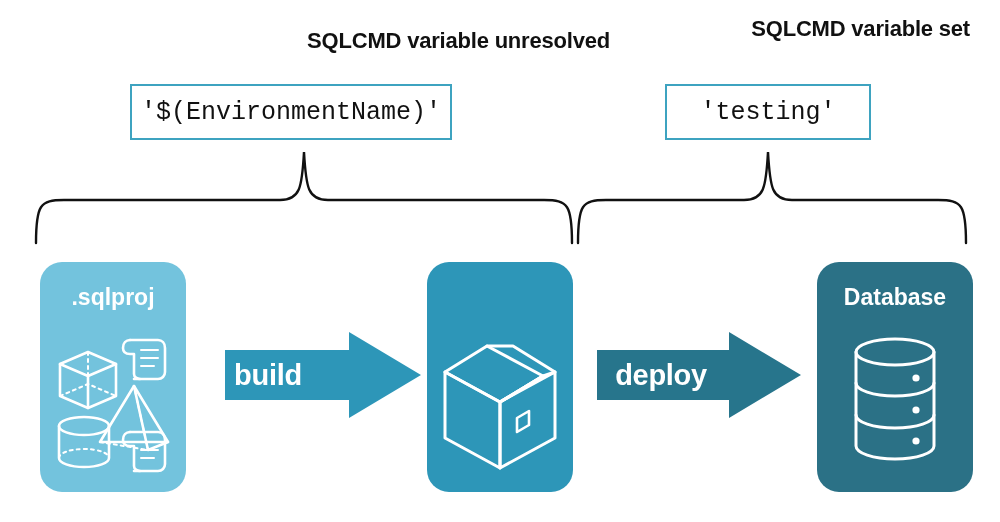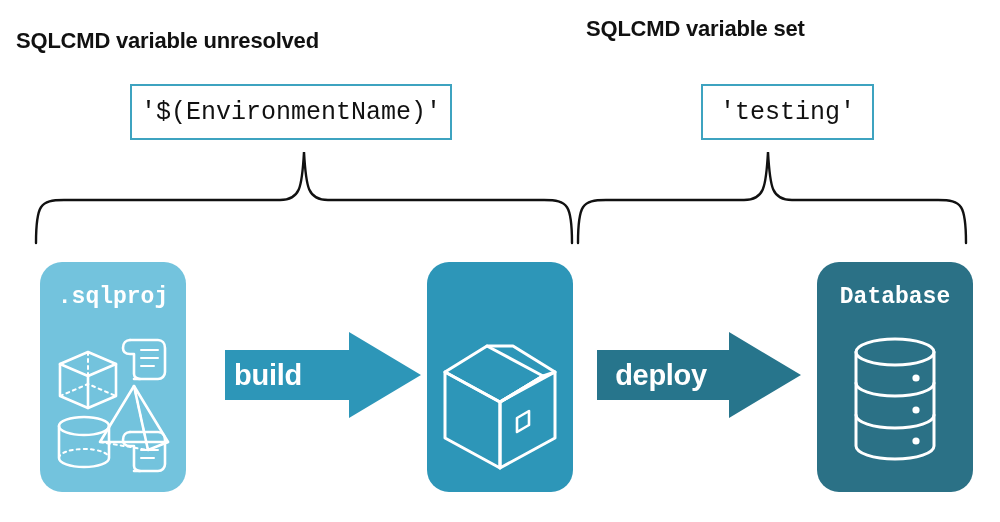--- a/index.html
+++ b/index.html
@@ -22,43 +22,42 @@
   }
 
   
   .heading {
     position: absolute;
     font-family: "Liberation Sans", sans-serif;
     font-weight: bold;
     font-size: 22px;
     letter-spacing: -0.2px;
     color: #111111;
-    text-align: left;
-    white-space: nowrap;
-    padding-left: 16px;
+    text-align: right;
+    white-space: nowrap;
   }
   #heading-left  { left: 0;   top: 28px; width: 610px; }
   #heading-right { left: 570px; top: 16px; width: 400px; }
 
   
   .value-box {
     position: absolute;
     box-sizing: border-box;
     background: #ffffff;
     border: 2px solid #3ea3c0;
     display: flex;
     align-items: center;
     justify-content: center;
     font-family: "Liberation Mono", monospace;
     font-size: 25px;
     color: #111111;
     white-space: nowrap;
   }
   #value-box-left  { left: 130px; top: 84px; width: 322px; height: 56px; }
-  #value-box-right { left: 701px; top: 84px; width: 173px; height: 56px; }
+  #value-box-right { left: 665px; top: 84px; width: 206px; height: 56px; }
 
   
   .brace-svg {
     position: absolute;
     left: 0;
     top: 0;
     width: 1000px;
     height: 522px;
     pointer-events: none;
   }
@@ -69,21 +68,21 @@
     border-radius: 22px;
     box-sizing: border-box;
     overflow: hidden;
   }
   .artifact-label {
     position: absolute;
     left: 0;
     right: 0;
     top: 22px;
     text-align: center;
-    font-family: Liberation Mono, monospace;
+    font-family: Liberation Sans, sans-serif;
     font-weight: bold;
     font-size: 23px;
     color: #ffffff;
     white-space: nowrap;
   }
   .artifact-art {
     position: absolute;
     left: 0;
     right: 0;
     top: 52px;

